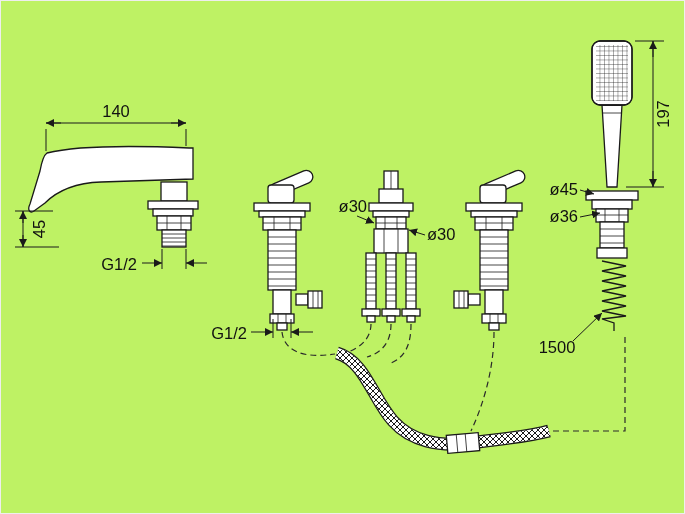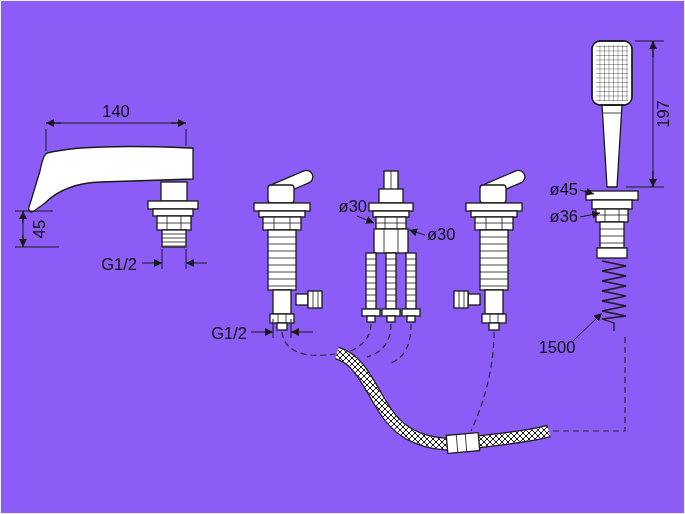--- a/index.html
+++ b/index.html
@@ -1,16 +1,16 @@
 <!DOCTYPE html>
 <html><head>
 <meta charset="utf-8">
 <style>
   html,body{margin:0;padding:0;background:#fff;}
-  #canvas{width:685px;height:514px;background:#8b5cf6;position:relative;overflow:hidden;border:1px solid #eeeeee;box-sizing:border-box;}
+  #canvas{width:685px;height:514px;background:#bef264;position:relative;overflow:hidden;border:1px solid #eeeeee;box-sizing:border-box;}
   svg{display:block;}
   .ln{stroke:#1a1a1a;stroke-width:1.3;fill:none;}
   .fw{stroke:#1a1a1a;stroke-width:1.3;fill:#ffffff;}
   .thin{stroke:#1a1a1a;stroke-width:.8;fill:none;}
   .dim{stroke:#1a1a1a;stroke-width:1;fill:none;}
   .dash{stroke:#2a2a2a;stroke-width:1.2;fill:none;stroke-dasharray:6 4;}
   text.lbl{font:16.5px "Liberation Sans", sans-serif;fill:#111111;}
 </style>
 </head>
 <body>

